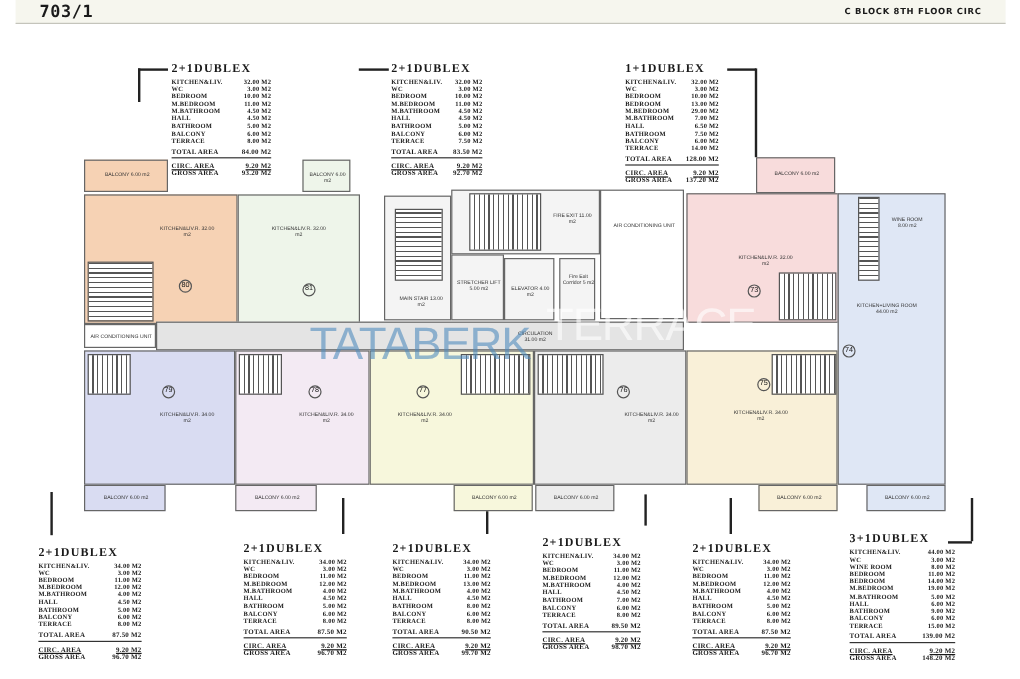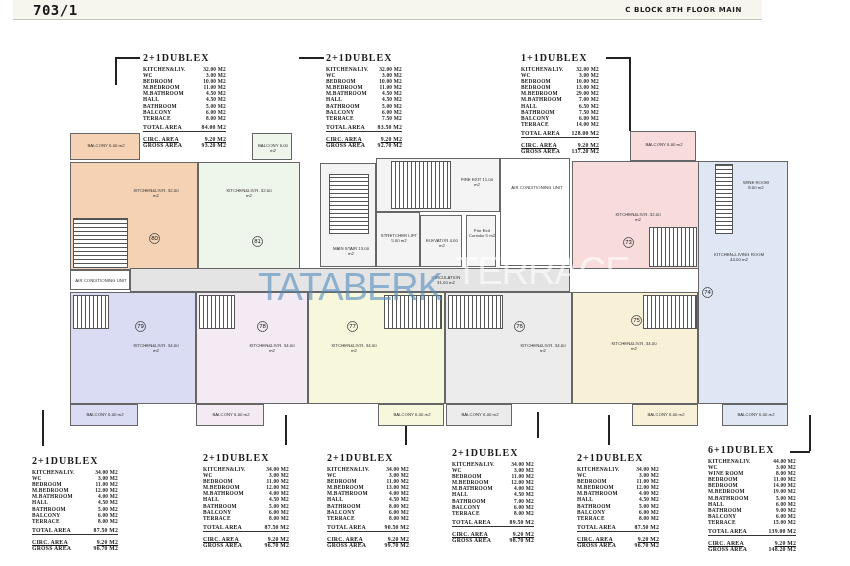--- a/index.html
+++ b/index.html
@@ -1,17 +1,17 @@
 <!DOCTYPE html>
 <html><head>
 <meta charset="utf-8">
 <style>
 *{box-sizing:border-box;margin:0;padding:0}
 body{width:850px;height:566px;background:#fff;font-family:"DejaVu Sans",sans-serif;position:relative;overflow:hidden;color:#1a1a1a}
-.ban{position:absolute;left:13px;top:0;width:749px;height:20px;background:#f6f6ee;border-bottom:1px solid #c4c4bb}
+.ban{position:absolute;left:13px;top:0;width:825px;height:20px;background:#f6f6ee;border-bottom:1px solid #c4c4bb}
 .code{position:absolute;left:20px;top:2px;font-size:14px;font-weight:bold;letter-spacing:.5px;font-family:"DejaVu Sans Mono",monospace}
 .ptitle{position:absolute;right:20px;top:6px;font-size:7px;font-weight:bold;letter-spacing:.6px}
 
 .spec{position:absolute;font-family:Liberation Serif, serif;font-size:5.4px;line-height:6.1px;font-weight:bold;letter-spacing:.2px}
 .spec .st{font-size:10px;line-height:12px;font-weight:bold;letter-spacing:1px;margin-bottom:2px}
 .spec .row{display:flex;justify-content:space-between}
 .spec .tot{margin-top:3px;padding-bottom:1px;border-bottom:1.5px solid #333;display:flex;justify-content:space-between;font-size:5.8px}
 .spec .circ{margin-top:4px;display:flex;justify-content:space-between;font-size:5.8px;text-decoration:underline}
 .spec .gross{display:flex;justify-content:space-between;font-size:5.8px}
 .line{position:absolute;background:#222}
@@ -21,21 +21,21 @@
 .stair{position:absolute;background:repeating-linear-gradient(90deg,#fff 0 3px,#555 3px 4px);border:1px solid #555}
 .stairv{position:absolute;background:repeating-linear-gradient(0deg,#fff 0 3px,#555 3px 4px);border:1px solid #555}
 .watermark{position:absolute;left:258px;top:266px;font-family:"Liberation Sans",sans-serif;font-size:38px;color:rgba(80,140,190,.6);letter-spacing:-1px;font-weight:normal}
 .watermark2{position:absolute;left:455px;top:250px;font-family:"Liberation Sans",sans-serif;font-size:38px;color:rgba(255,255,255,.6);letter-spacing:-1px}
 </style>
 </head>
 <body>
 
 <div class="ban">
   <span class="code">703/1</span>
-  <span class="ptitle">C BLOCK 8TH FLOOR MAIN</span>
+  <span class="ptitle">C BLOCK 8TH FLOOR CIRC</span>
 </div>
 
 <div class="spec" id="s0" style="left:143px;top:52px;width:83px">
     <div class="st">2+1DUBLEX</div>
     <div class="row">
       <span>KITCHEN&amp;LIV.</span>
       <span>32.00 M2</span>
     </div>
     <div class="row">
       <span>WC</span>
@@ -438,21 +438,21 @@
     <div class="circ">
       <span>CIRC. AREA</span>
       <span>9.20 M2</span>
     </div>
     <div class="gross">
       <span>GROSS AREA</span>
       <span>96.70 M2</span>
     </div>
   </div>
 <div class="spec" id="b5" style="left:708px;top:444px;width:88px">
-    <div class="st">6+1DUBLEX</div>
+    <div class="st">3+1DUBLEX</div>
     <div class="row">
       <span>KITCHEN&amp;LIV.</span>
       <span>44.00 M2</span>
     </div>
     <div class="row">
       <span>WC</span>
       <span>3.00 M2</span>
     </div>
     <div class="row">
       <span>WINE ROOM</span>

